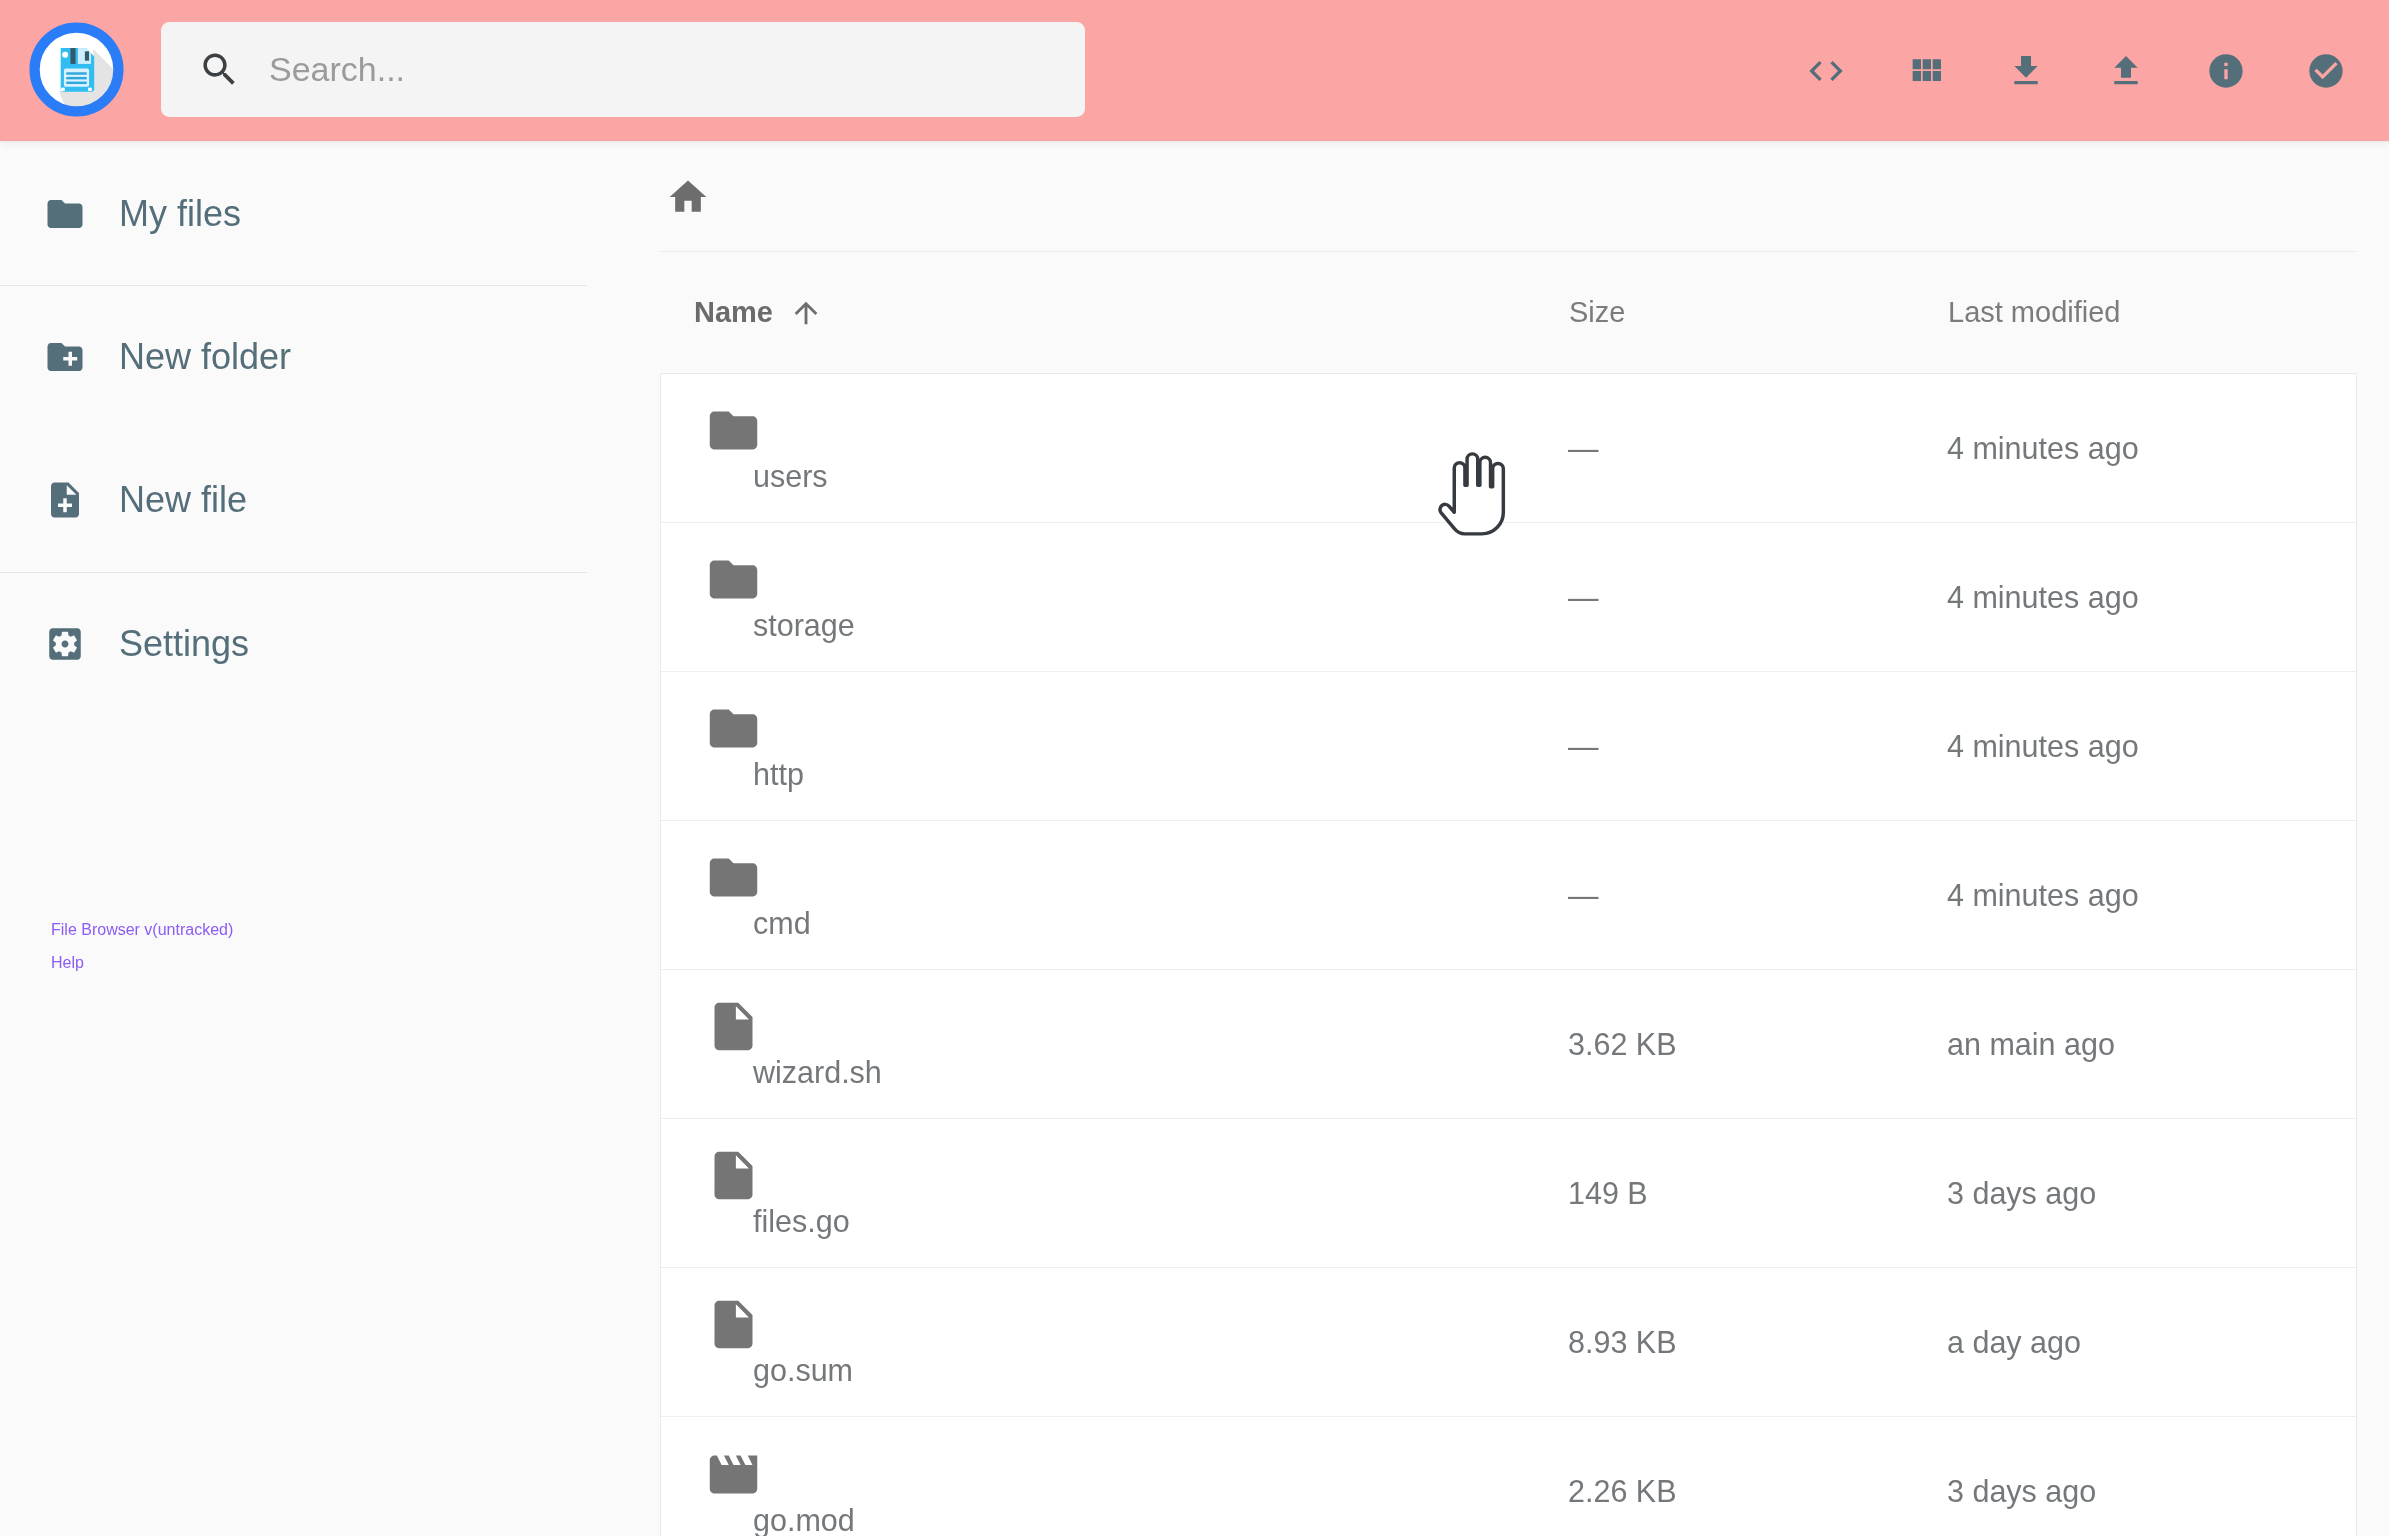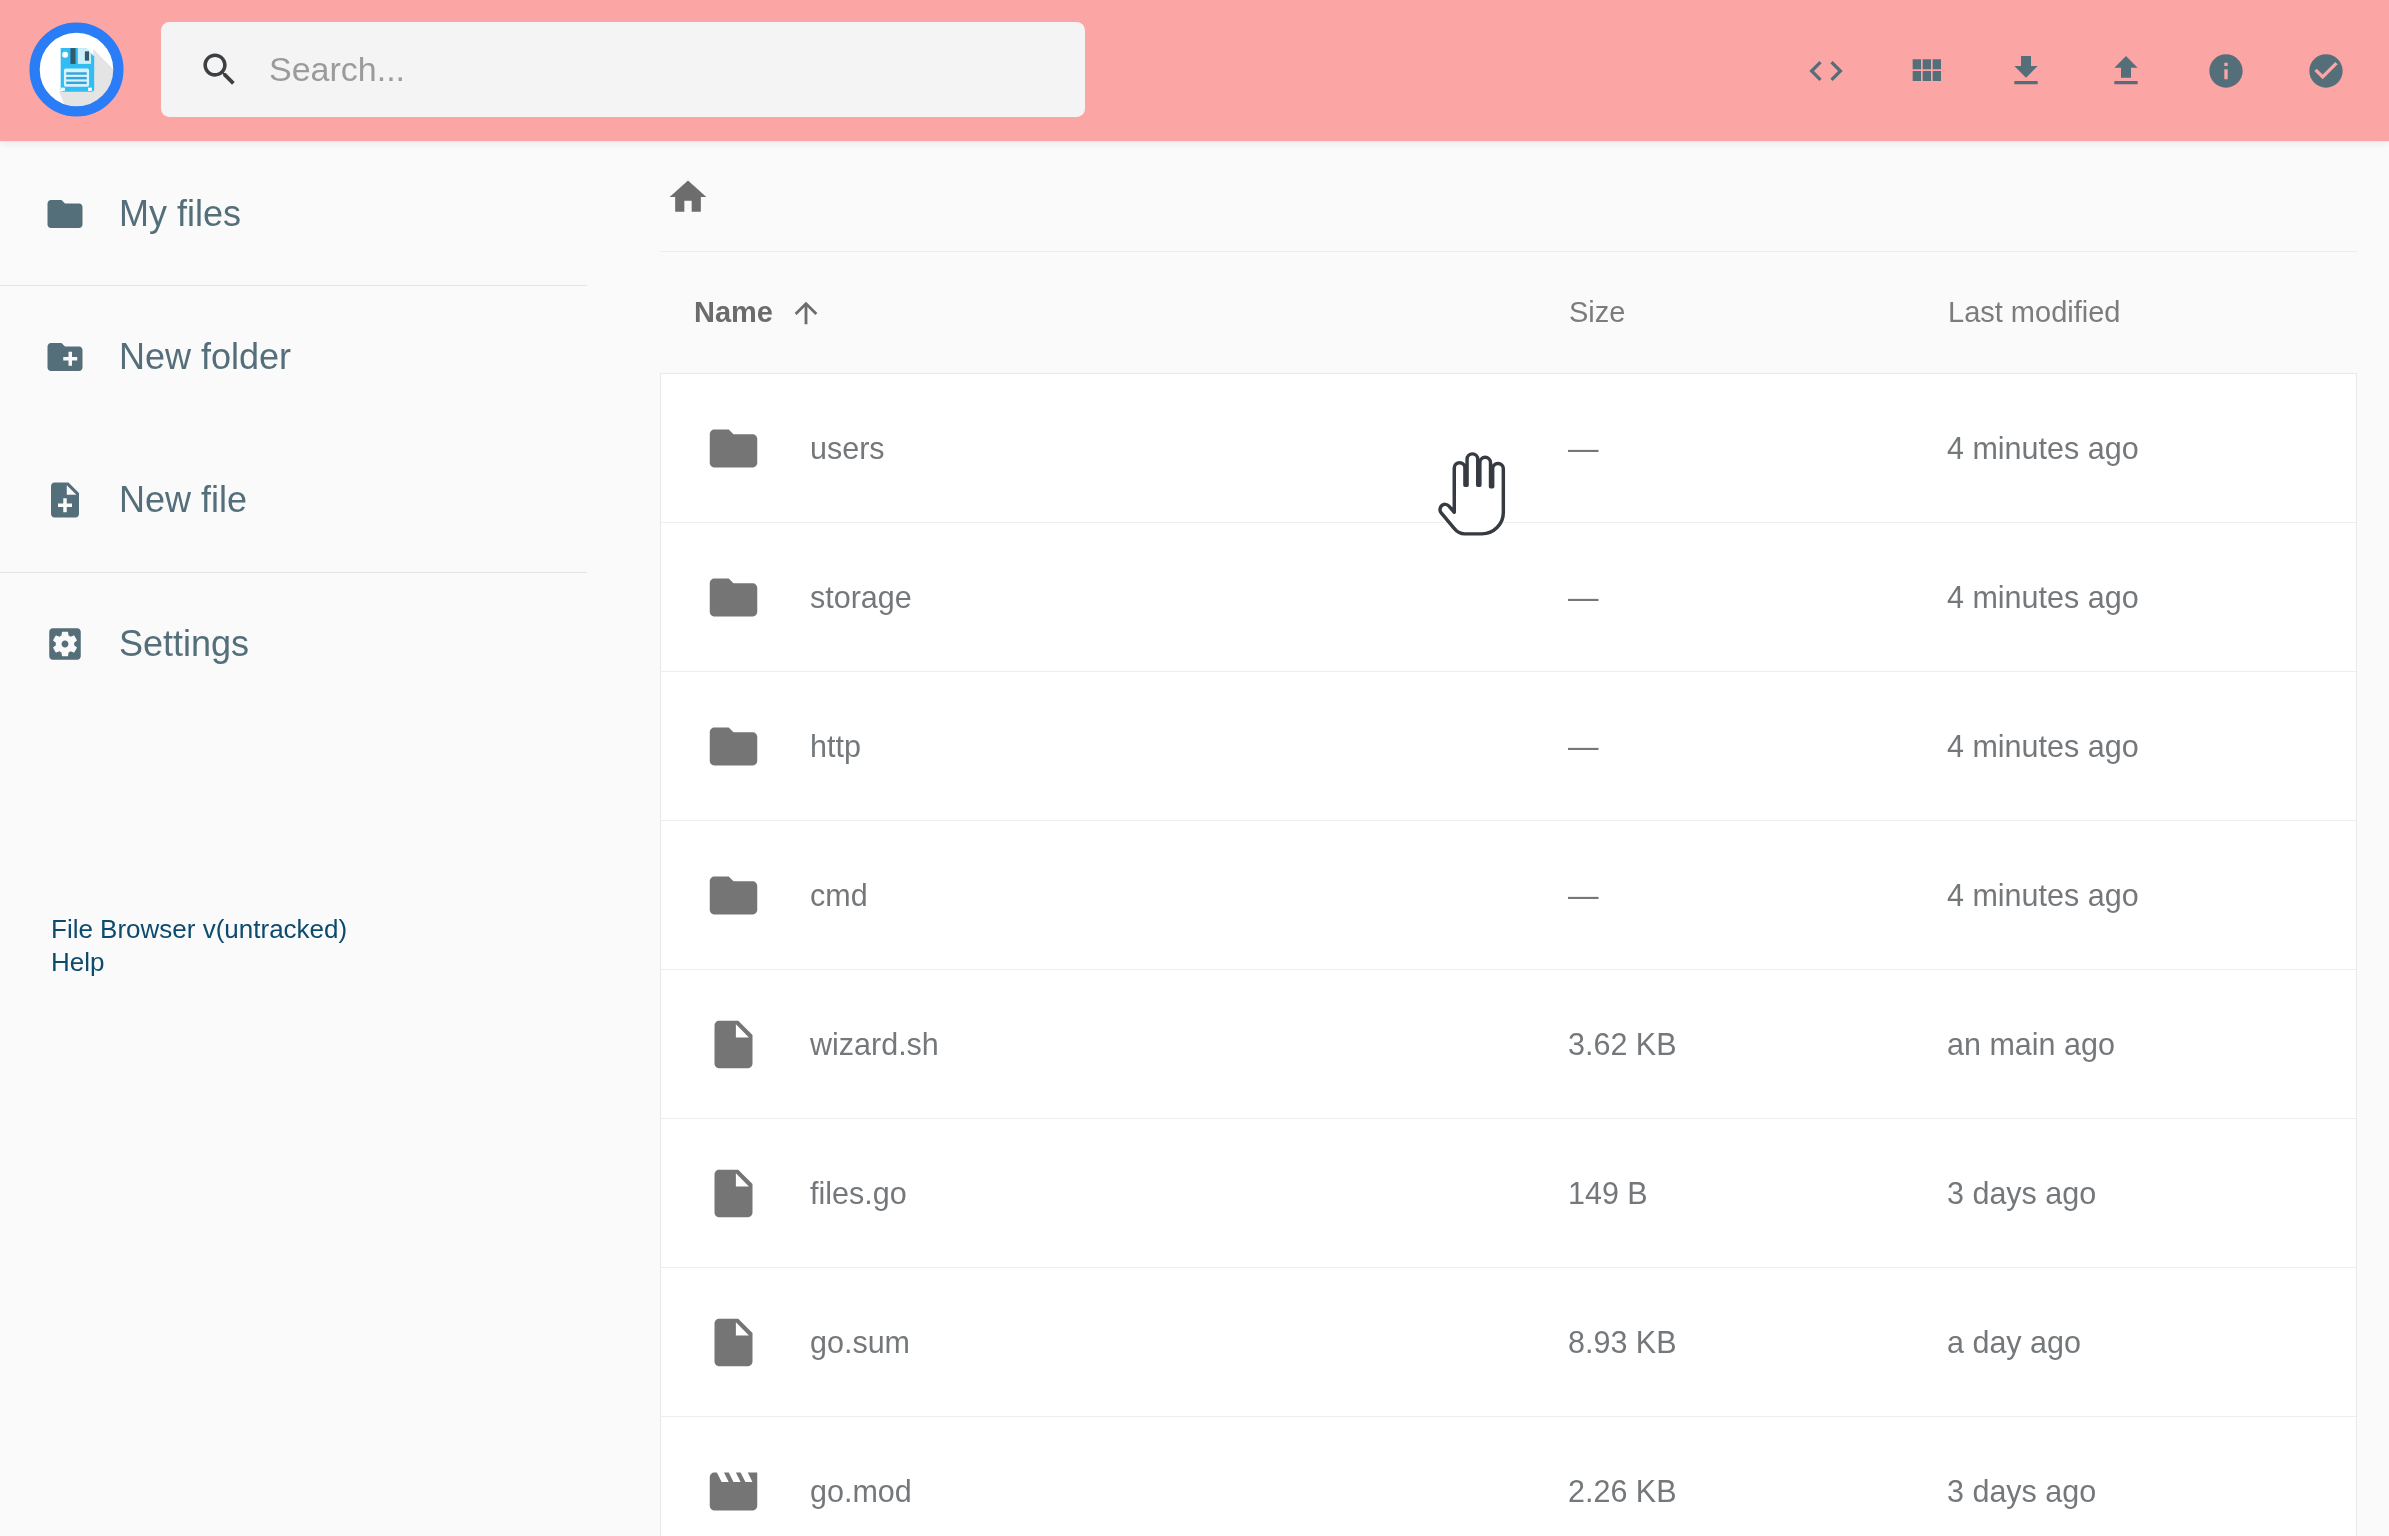--- a/index.html
+++ b/index.html
@@ -38,21 +38,21 @@
   }
   .action-btn { width:40px; height:40px; border:none; background:none; padding:0; cursor:pointer; }
   .action-btn .ic { width:40px; height:40px; fill:#546e7a; }
 
   
   .sidebar { position:absolute; left:0; top:142px; width:587px; bottom:0; }
   .sb-item { height:143px; display:flex; align-items:center; padding-left:44px; cursor:pointer; }
   .sb-item .ic { width:42px; height:42px; fill:#546e7a; flex:none; }
   .sb-item .lbl { margin-left:33px; font-size:36px; color:#546e7a; }
   .sb-div { height:0.9px; background:#e5e5e5; }
-  .sb-footer { position:absolute; left:51px; top:771px; font-size:26px; line-height:33px; color:#0c4a6e; }
+  .sb-footer { position:absolute; left:51px; top:771px; font-size:16px; line-height:33px; color:#8b5cf6; }
   .sb-footer .help { cursor:pointer; display:block; }
 
   
   .main { position:absolute; left:660px; top:142px; width:1697px; bottom:0;border-radius:28px; }
   .breadcrumb { height:110px; border-bottom:1.9px solid #ededed; display:flex; align-items:center; padding-left:5.6px; }
   .breadcrumb .home-btn { border:none; background:none; padding:0; cursor:pointer; }
   .breadcrumb .ic { width:44px; height:44px; fill:#6d6d6d; }
 
   .colheader {
     height:121px; display:grid; grid-template-columns:909px 379px 409px;
@@ -62,21 +62,21 @@
   .ch-name .ic { width:34px; height:34px; fill:#6d6d6d; margin-left:15.7px; }
   .ch-size, .ch-mod { cursor:pointer; }
 
   .listing { background:#fff; border:1.9px solid #e9e9e9; border-bottom:none; }
   .row {
     height:149px; border-bottom:1.9px solid #eeeeee; background:#fff;
     display:grid; grid-template-columns:907px 379px 405px; align-items:center;
     font-size:30.5px; color:#74787b; cursor:pointer;
   }
   .row:last-child { border-bottom:none; }
-  .cell-name { display:flex; align-items:center; padding-left:44px; min-width:0; }
+  .cell-name { display:flex; align-items:flex-start; padding-left:44px; min-width:0;flex-direction:column; }
   .cell-name .ic { width:57px; height:57px; fill:#757575; flex:none; }
   .cell-name .nm { margin-left:48px; white-space:nowrap; }
 
   
   .cursor { position:absolute; left:1434px; top:437px; width:80px; height:102px; z-index:40; pointer-events:none; }
 </style>
 </head>
 <body>
 
 <svg width="0" height="0" style="position:absolute">

